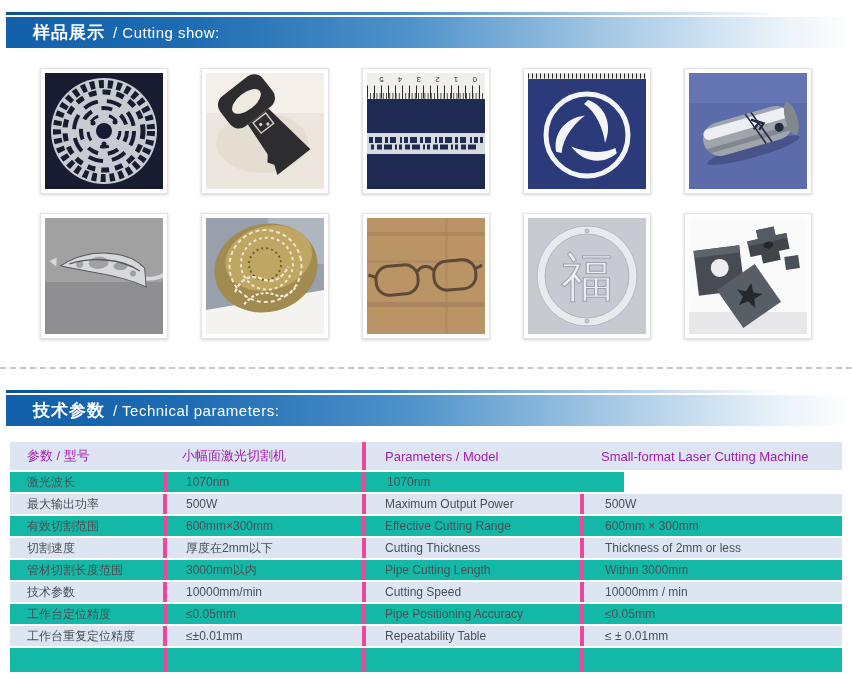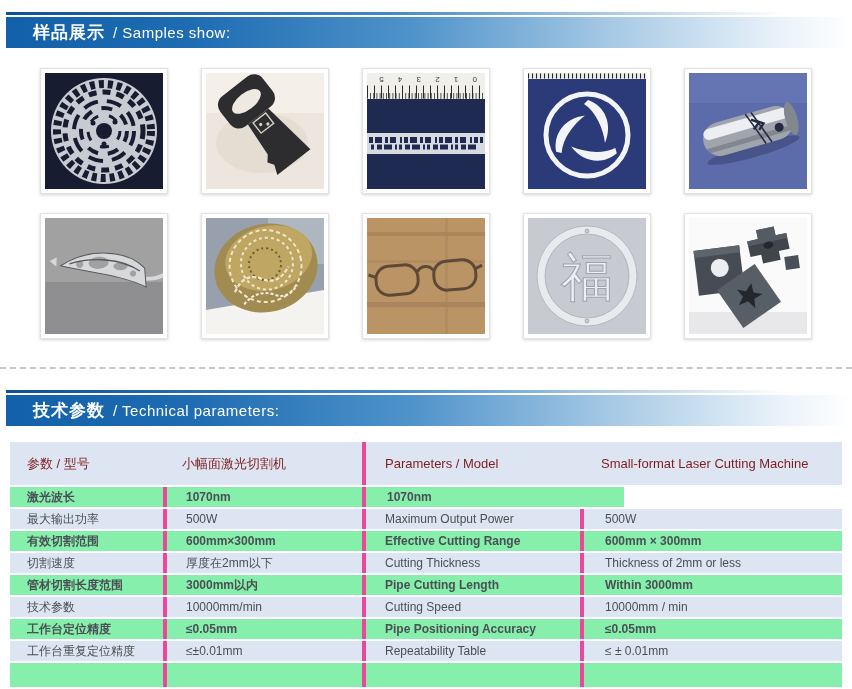--- a/index.html
+++ b/index.html
@@ -35,41 +35,41 @@
     box-shadow: 0 1px 3px rgba(0,0,0,.18);
   }
   .tile svg { display: block; width: 118px; height: 116px; }
 
   
   .dashed { margin-top: 28px; height: 0; border-top: 2px dashed #c7c7c7; }
 
   
   .param-table { margin: 16px 0 0 10px; width: 832px; font-size: 12px; color: #4b4f55; }
   .t-row { display: flex; height: 20px; margin-bottom: 2px; }
-  .t-row.t-header { height: 43px; font-size: 13px; color: #7f1d1d; }
+  .t-row.t-header { height: 28px; font-size: 13px; color: #a21caf; }
   .t-cell { display: flex; align-items: center; height: 100%; }
   .c1 { width: 153px; padding-left: 17px; }
   .c2 { width: 199px; padding-left: 19px; }
   .c3 { width: 218px; padding-left: 19px; }
   .c4 { width: 262px; padding-left: 21px; }
   .div-left { border-left: 4px solid #ec4899; }
-  .row-light .t-cell { background: #86efac; font-weight: bold; }
+  .row-light .t-cell { background: #14b8a6; }
   .row-dark .t-cell { background: #dce5f1; }
   .t-empty { height: 24px; }
 </style>
 </head>
 <body>
 
 <div class="page">
 
   <div class="banner-wrap">
     <div class="banner-topline"></div>
     <div class="banner">
       <span class="banner-cn">样品展示</span>
-      <span class="banner-en">/ Samples show:</span>
+      <span class="banner-en">/ Cutting show:</span>
     </div>
   </div>
 
   <div class="samples-grid">
     <div class="samples-row">
 
       <div class="tile">
         <svg viewBox="0 0 118 116">
           <rect width="118" height="116" fill="#181c30"></rect>
           <circle cx="59" cy="58" r="53" fill="#c8cbd2"></circle>

